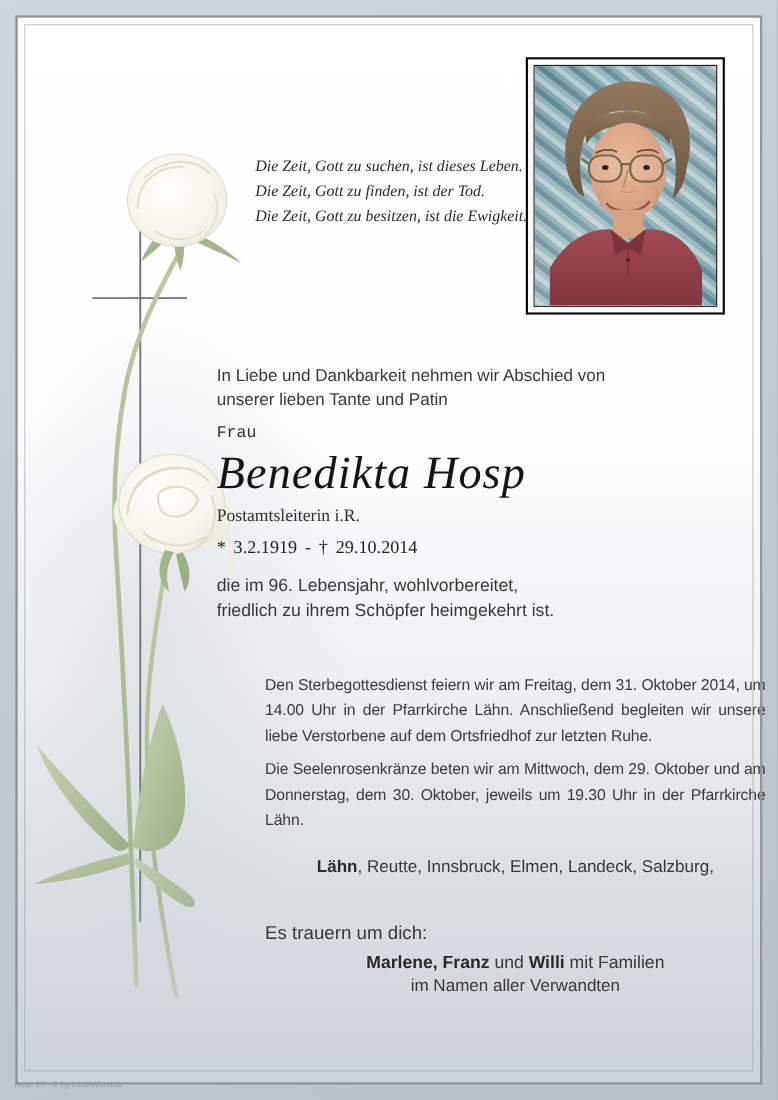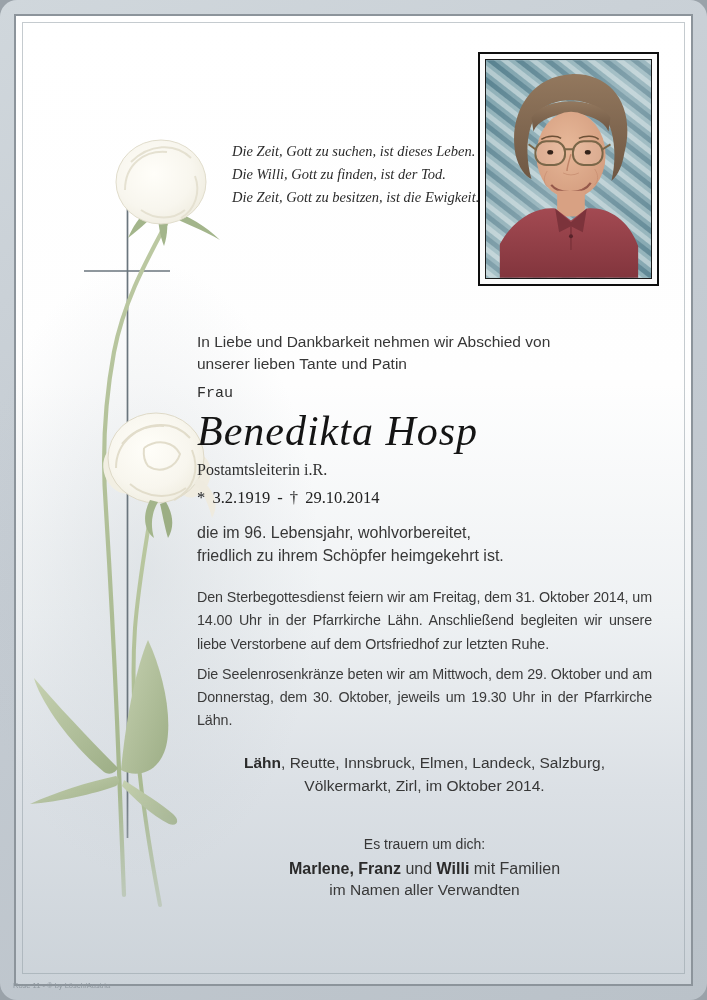--- a/index.html
+++ b/index.html
@@ -1,19 +1,19 @@
 <!DOCTYPE html>
 <html><head>
 <meta charset="utf-8">
 <style>
   html,body{margin:0;padding:0;background:#9aa2a9;}
   .page{
     position:relative;width:707px;height:1000px;overflow:hidden;
     background:linear-gradient(155deg,#d0d7dc 0%,#c4cbd2 45%,#bac2c9 100%);
-    font-family:"Liberation Sans",sans-serif;color:#333;border-radius:17px;
+    font-family:"Liberation Sans",sans-serif;color:#333;
   }
   .border-outer{position:absolute;left:14px;top:14px;right:14px;bottom:14px;
     border:2px solid #8c949b;pointer-events:none;z-index:5;}
   .card{position:absolute;left:16px;top:16px;right:16px;bottom:16px;
     background:linear-gradient(180deg,#ffffff 0%,#fefefe 38%,#eef1f3 62%,#dbe0e5 80%,#ccd3d9 100%);}
   .inner-line{position:absolute;left:22px;top:22px;right:22px;bottom:26px;
     border:1px solid rgba(150,160,168,0.55);pointer-events:none;z-index:4;}
   .rose-wash{position:absolute;left:-30px;top:260px;width:350px;height:620px;
     background:radial-gradient(closest-side,rgba(183,192,199,0.30),rgba(183,192,199,0));}
   .art{position:absolute;left:0;top:0;z-index:2;pointer-events:none;}
@@ -30,27 +30,27 @@
   .center{text-align:left;}
   .intro{top:331px;font-size:15.5px;line-height:22px;color:#373737;}
   .salutation{top:385px;font-family:Liberation Mono, monospace;font-size:15px;color:#2e2e2e;}
   .deceased-name{top:407px;font-family:"Liberation Serif",serif;font-style:italic;
     font-size:42px;letter-spacing:1px;color:#141414;line-height:48px;}
   .profession{top:461px;font-family:"Liberation Serif",serif;font-size:16px;color:#2e2e2e;}
   .dates{top:488px;font-family:"Liberation Serif",serif;font-size:16.5px;
     word-spacing:3px;color:#222;}
   .passing{top:521px;font-size:16px;line-height:23px;color:#373737;}
 
-  .flow{top:586px;}
+  .flow{top:612px;margin-left:44px;}
   .flow p{margin:0;font-size:14.3px;line-height:23.3px;letter-spacing:-0.1px;
     text-align:justify;color:#3a3a3a;}
   .flow p.p2{margin-top:7px;}
   .places{margin-top:18px;text-align:center;font-size:15.5px;line-height:23px;color:#373737;}
   .places b{font-weight:bold;color:#2c2c2c;}
-  .mourn-head{margin-top:39px;text-align:center;font-size:14px;color:#373737;}
+  .mourn-head{margin-top:39px;text-align:left;font-size:17px;color:#373737;}
   .mourners{margin-top:8px;text-align:center;font-size:16px;color:#383838;}
   .mourners b{font-weight:bold;color:#2a2a2a;}
   .relatives{margin-top:3px;text-align:center;font-size:15.5px;color:#383838;}
 
   .footer{top:952px;font-size:9px;color:#3e3e3e;letter-spacing:0.1px;}
   .footer b{font-weight:bold;}
   .copyright{position:absolute;left:13px;top:981px;font-size:7.5px;color:#8f989f;z-index:6;}
 </style>
 </head>
 <body>
@@ -125,21 +125,21 @@
         </g>
         <path d="M42,20 C58,30 64,46 56,60 C52,44 46,32 38,26 Z" fill="#efebdf"></path>
         <path d="M-6,42 C-14,58 -12,72 -2,80 C-6,66 -4,54 2,44 Z" fill="#a3b58b"></path>
         <path d="M10,44 C18,58 18,70 12,80 C8,66 6,54 4,46 Z" fill="#9cae84"></path>
       </g>
     </g>
   </svg>
 
   <div class="poem">
     <div>Die Zeit, Gott zu suchen, ist dieses Leben.</div>
-    <div>Die Willi, Gott zu finden, ist der Tod.</div>
+    <div>Die Zeit, Gott zu finden, ist der Tod.</div>
     <div>Die Zeit, Gott zu besitzen, ist die Ewigkeit.</div>
   </div>
 
   <div class="photo-frame">
     <div class="photo-inner">
       <svg width="165" height="218" viewBox="0 0 167 220">
         <defs>
           <pattern id="diagP" patternUnits="userSpaceOnUse" width="18" height="18" patternTransform="rotate(-52)">
             <rect x="0" width="5" height="18" fill="#567f8e"></rect>
             <rect x="5" width="4" height="18" fill="#7fa3ad"></rect>
@@ -209,26 +209,25 @@
   <div class="colmid center passing">
     <div>die im 96. Lebensjahr, wohlvorbereitet,</div>
     <div>friedlich zu ihrem Schöpfer heimgekehrt ist.</div>
   </div>
 
   <div class="colmid flow">
     <p>Den Sterbegottesdienst feiern wir am Freitag, dem 31. Oktober 2014, um 14.00 Uhr in der Pfarrkirche Lähn. Anschließend begleiten wir unsere liebe Verstorbene auf dem Ortsfriedhof zur letzten Ruhe.</p>
     <p class="p2">Die Seelenrosenkränze beten wir am Mittwoch, dem 29. Oktober und am Donnerstag, dem 30. Oktober, jeweils um 19.30 Uhr in der Pfarrkirche Lähn.</p>
     <div class="places">
       <b>Lähn</b><span>, Reutte, Innsbruck, Elmen, Landeck, Salzburg,</span><br>
-      <span>Völkermarkt, Zirl, im Oktober 2014.</span>
     </div>
     <div class="mourn-head">Es trauern um dich:</div>
     <div class="mourners">
       <b>Marlene, Franz</b><span> und </span><b>Willi</b><span> mit Familien</span>
     </div>
     <div class="relatives">im Namen aller Verwandten</div>
   </div>
 
-  <div class="copyright">Rose 11 - © by Lösch/Austria</div>
+  <div class="copyright">Rose 10 - © by Lösch/Austria</div>
 
   <div class="border-outer"></div>
   <div class="inner-line"></div>
 </div>
 
 </body></html>

